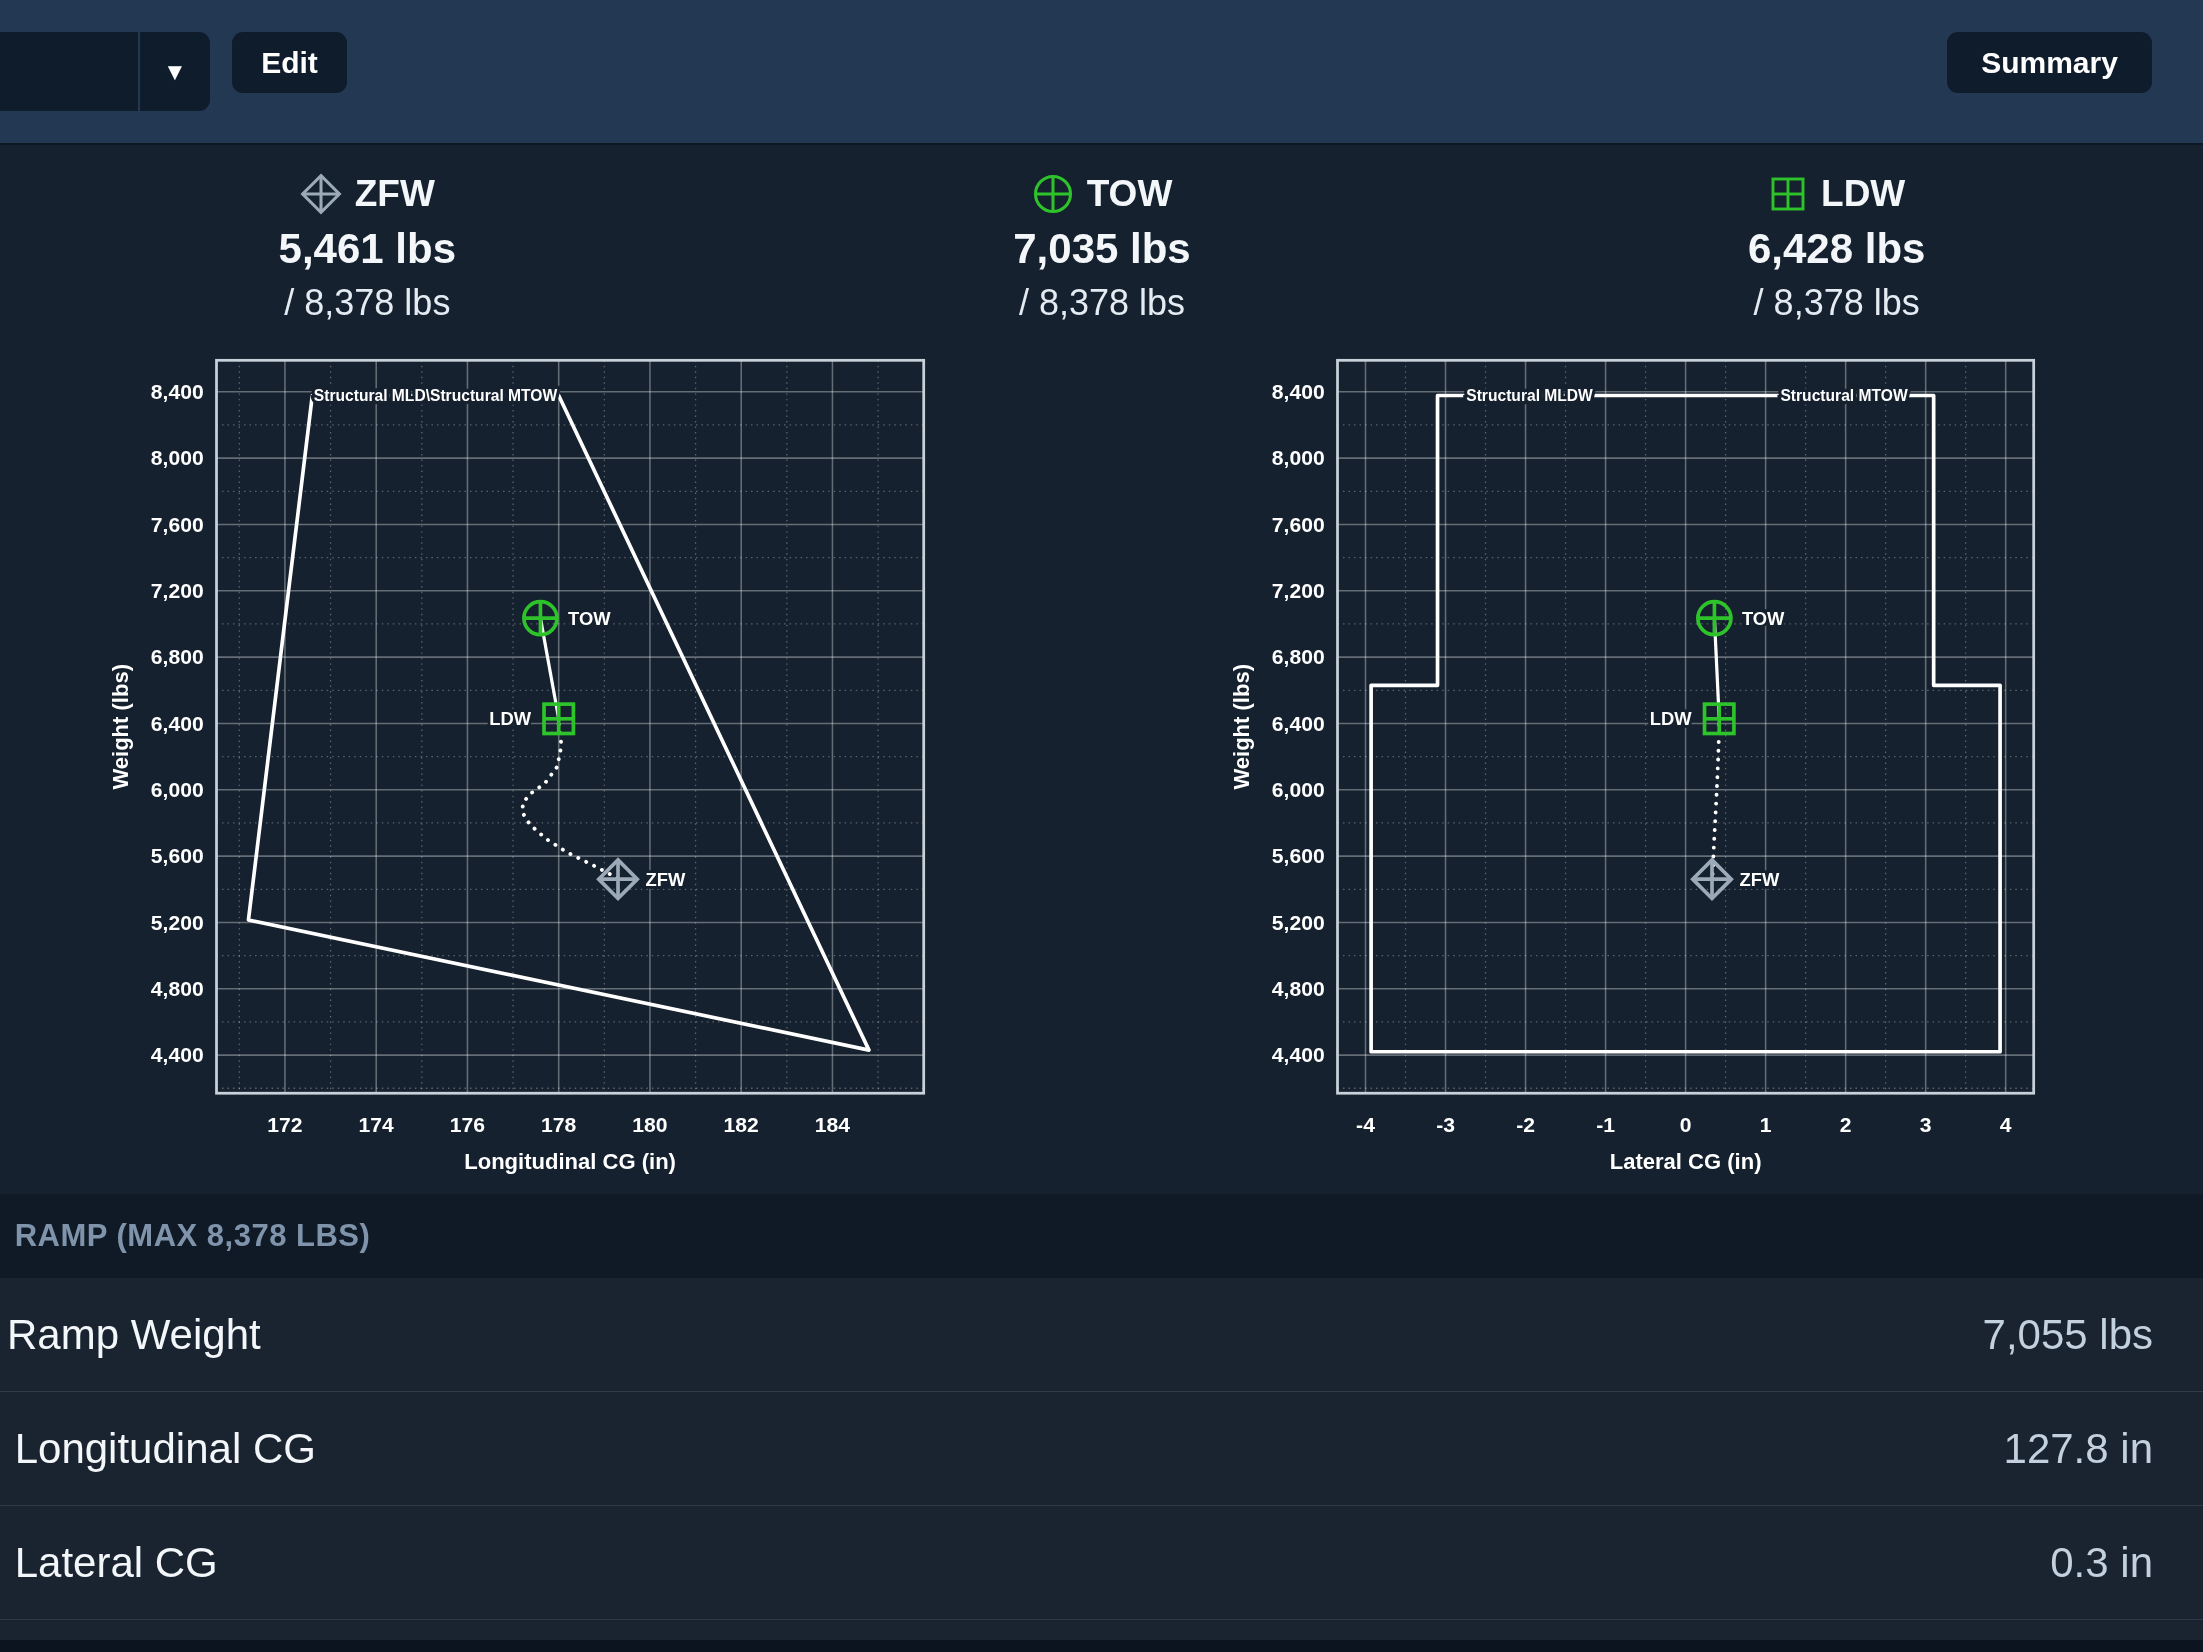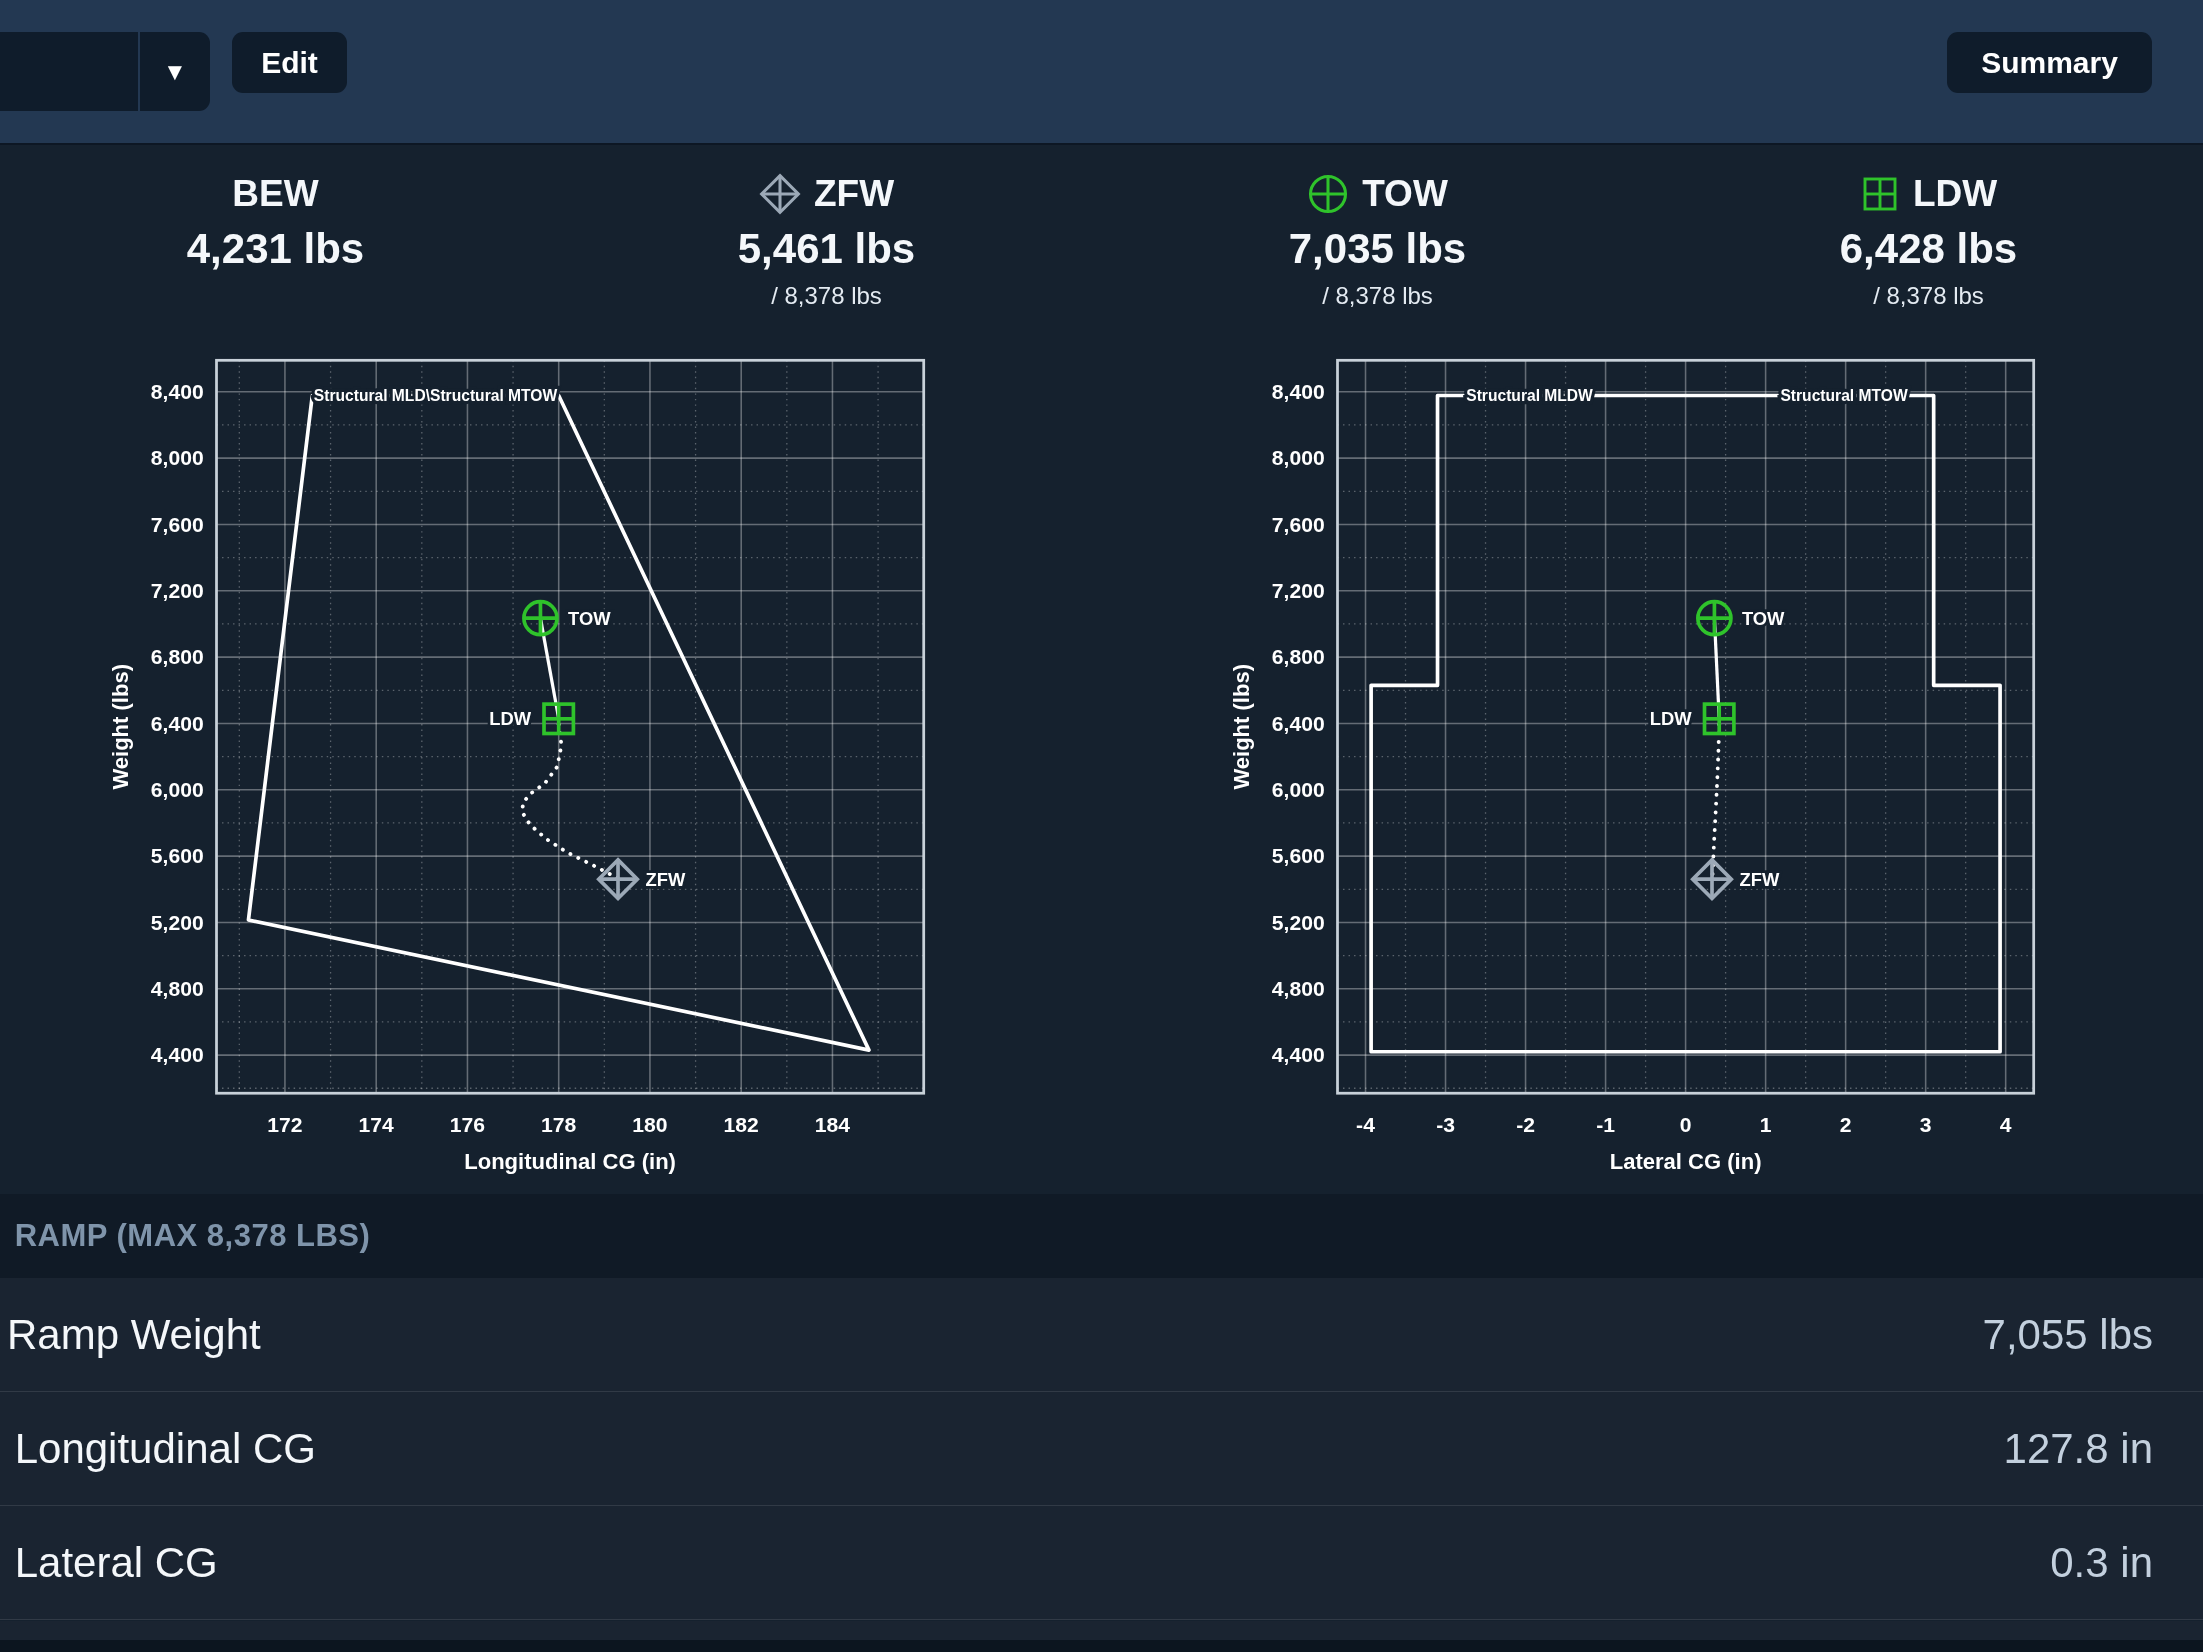--- a/index.html
+++ b/index.html
@@ -21,21 +21,21 @@
   #edit-btn{left:232px;width:115px;}
   #summary-btn{left:1947px;width:205px;}
 
   
   .stats{position:absolute;left:0;top:145px;width:2204px;height:197px;display:flex;}
   .stat{flex:1;display:flex;flex-direction:column;align-items:center;}
   .stat-title{display:flex;align-items:center;gap:13px;margin-top:24px;height:50px;
               font-size:37px;font-weight:bold;}
   .stat-title svg{display:block;}
   .stat-value{font-size:42px;font-weight:bold;margin-top:5.5px;}
-  .stat-max{font-size:24px;margin-top:9.2px;color:#e4ebf2;min-height:37px;}
+  .stat-max{font-size:36px;margin-top:9.2px;color:#e4ebf2;min-height:37px;}
   .icon-gray{stroke:var(--icon_gray,#9ca9b7);}
   .icon-green{stroke:var(--accent_green,#2fc32b);}
 
   
   .chart-svg{position:absolute;top:340px;}
   #chart0{left:42px;}
   #chart1{left:1163px;}
 
   
   .band{position:absolute;left:0;top:1194px;width:2204px;height:84px;
@@ -62,27 +62,20 @@
       <div class="split-main"></div>
       <div class="split-caret">
         <span>▼</span>
       </div>
     </div>
     <button class="bar-btn" id="edit-btn">Edit</button>
     <button class="bar-btn" id="summary-btn">Summary</button>
   </div>
 
   <div class="stats">
-    <div class="stat">
-      <div class="stat-title">
-        <span>BEW</span>
-      </div>
-      <div class="stat-value">4,231 lbs</div>
-      <div class="stat-max"></div>
-    </div>
     <div class="stat">
       <div class="stat-title">
         <svg width="42" height="42" viewBox="-24 -24 48 48" class="icon-gray" fill="none" stroke-width="3.5">
           <polygon points="0,-21 21,0 0,21 -21,0"></polygon>
           <line x1="-21" y1="0" x2="21" y2="0"></line>
             <line x1="0" y1="-21" x2="0" y2="21"></line>
         </svg>
         <span>ZFW</span>
       </div>
       <div class="stat-value">5,461 lbs</div>

